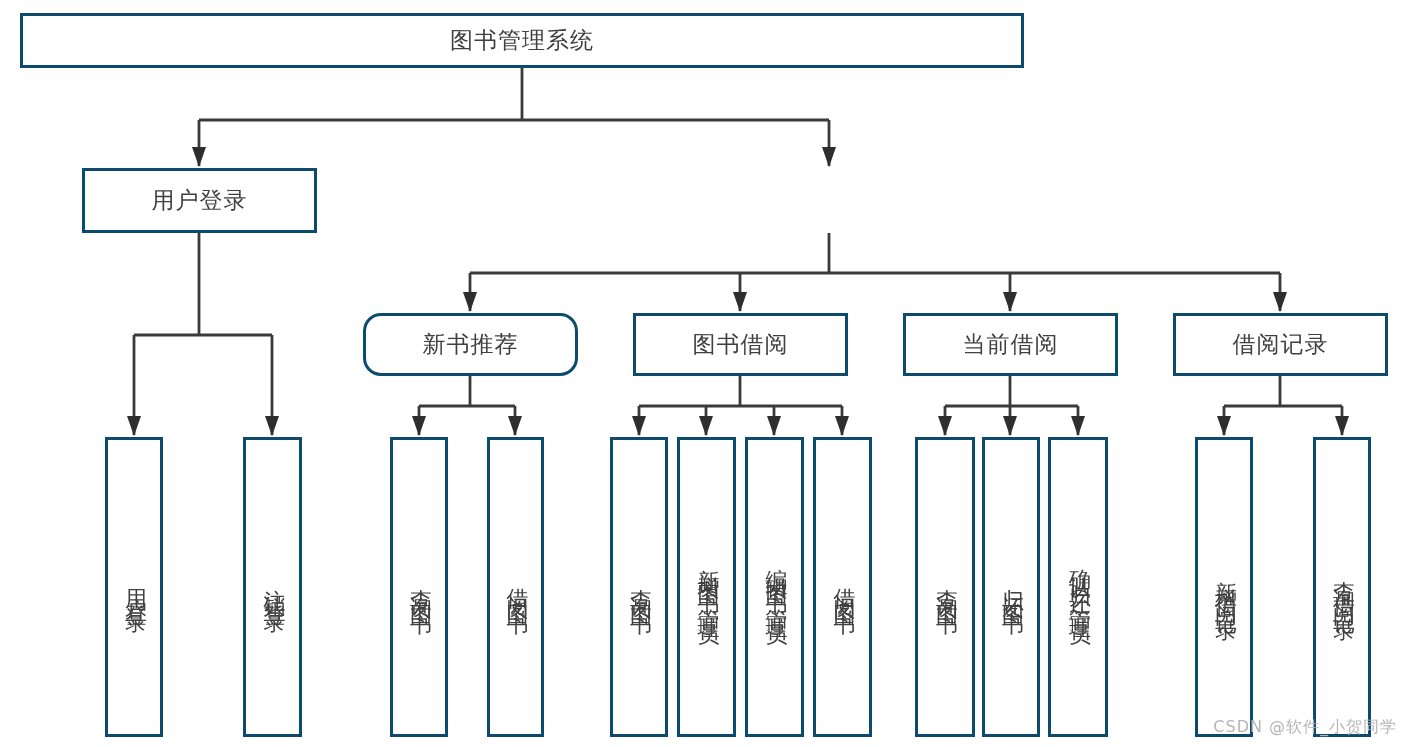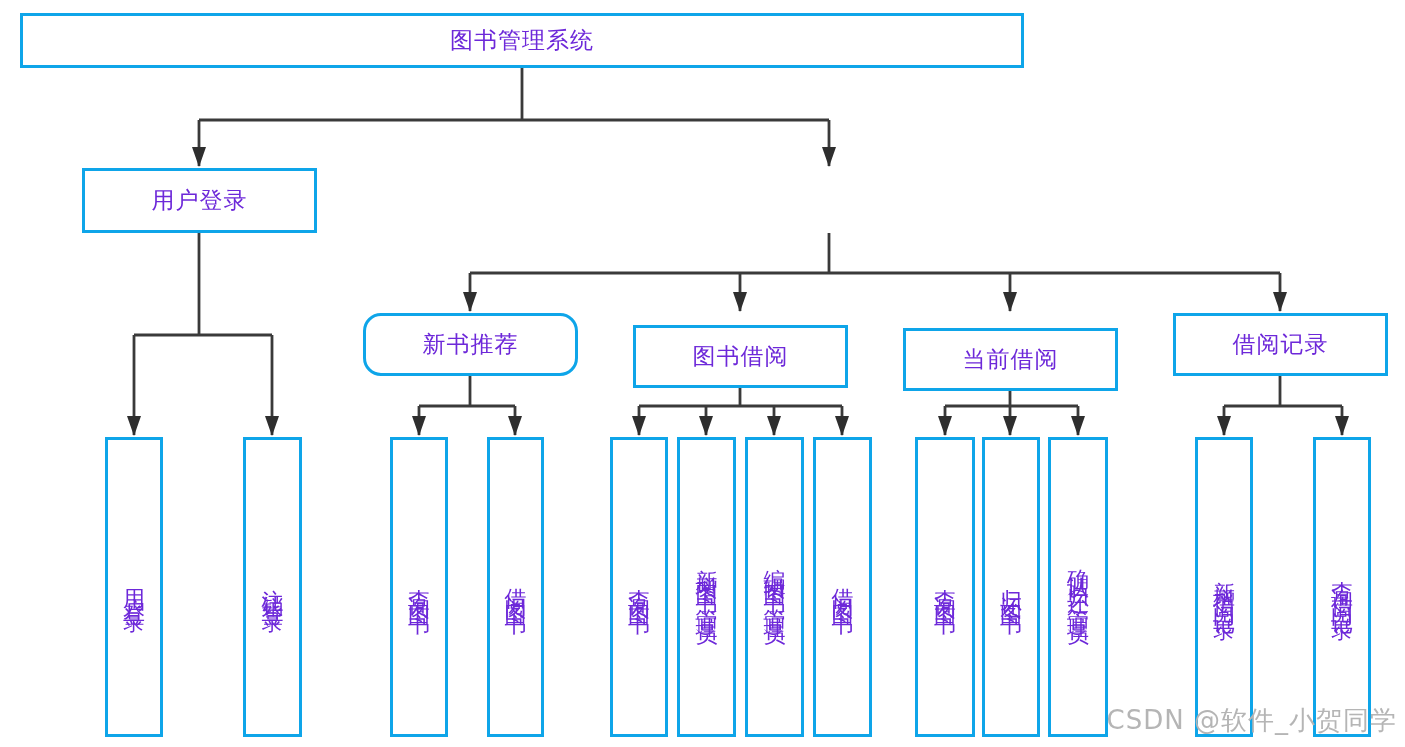--- a/index.html
+++ b/index.html
@@ -19,45 +19,46 @@
     position: absolute;
     left: 0; top: 0;
     width: 1405px;
     height: 747px;
     z-index: 0;
   }
   .box {
     position: absolute;
     box-sizing: border-box;
     background: #ffffff;
-    border: 3px solid #0ea5e9;
-    color: #6d28d9;
+    border: 3px solid #0c4a6e;
+    color: #404040;
     display: flex;
     align-items: center;
     justify-content: center;
     z-index: 1;
+    font-family: Liberation Mono, monospace;
   }
   .hbox {
     font-size: 23px;
     letter-spacing: 1px;
     white-space: nowrap;
   }
   .vbox {
     writing-mode: vertical-rl;
     text-orientation: mixed;
     font-size: 22px;
     letter-spacing: 8px;
     line-height: 1;
     white-space: nowrap;
   }
   .watermark {
     position: absolute;
     right: 8px;
     bottom: 9px;
-    font-size: 26px;
+    font-size: 16px;
     color: #b5b5b5;
     letter-spacing: 1px;
     z-index: 3;
     white-space: nowrap;
   }
 </style>
 </head>
 <body>
 
 <div id="stage">
@@ -110,22 +111,22 @@
       <path d="M1224 406 V435" marker-end="url(#arw)"></path>
       <path d="M1342 406 V435" marker-end="url(#arw)"></path>
     </g>
   </svg>
 
   <div class="box hbox" style="left:20px; top:13px; width:1004px; height:55px;">图书管理系统</div>
 
   <div class="box hbox" style="left:82px; top:168px; width:235px; height:65px;">用户登录</div>
 
   <div class="box hbox" style="left:363px; top:313px; width:215px; height:63px;border-radius:18px;">新书推荐</div>
-  <div class="box hbox" style="left:633px; top:313px; width:215px; height:63px;margin-top:12px;">图书借阅</div>
-  <div class="box hbox" style="left:903px; top:328px; width:215px; height:63px;">当前借阅</div>
+  <div class="box hbox" style="left:633px; top:313px; width:215px; height:63px;">图书借阅</div>
+  <div class="box hbox" style="left:903px; top:313px; width:215px; height:63px;">当前借阅</div>
   <div class="box hbox" style="left:1173px; top:313px; width:215px; height:63px;">借阅记录</div>
 
   <div class="box vbox" style="left:105px; top:437px; width:58px; height:300px;">用户登录</div>
   <div class="box vbox" style="left:243px; top:437px; width:59px; height:300px;">注销登录</div>
 
   <div class="box vbox" style="left:390px; top:437px; width:58px; height:300px;">查询图书</div>
   <div class="box vbox" style="left:487px; top:437px; width:57px; height:300px;">借阅图书</div>
 
   <div class="box vbox" style="left:610px; top:437px; width:58px; height:300px;">查询图书</div>
   <div class="box vbox" style="left:677px; top:437px; width:59px; height:300px;">新增图书（管理员）</div>

